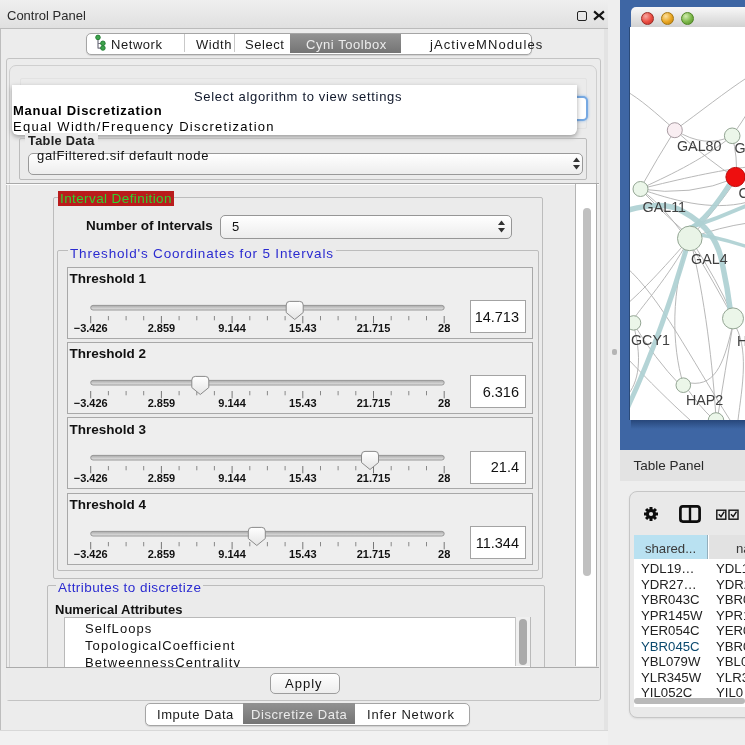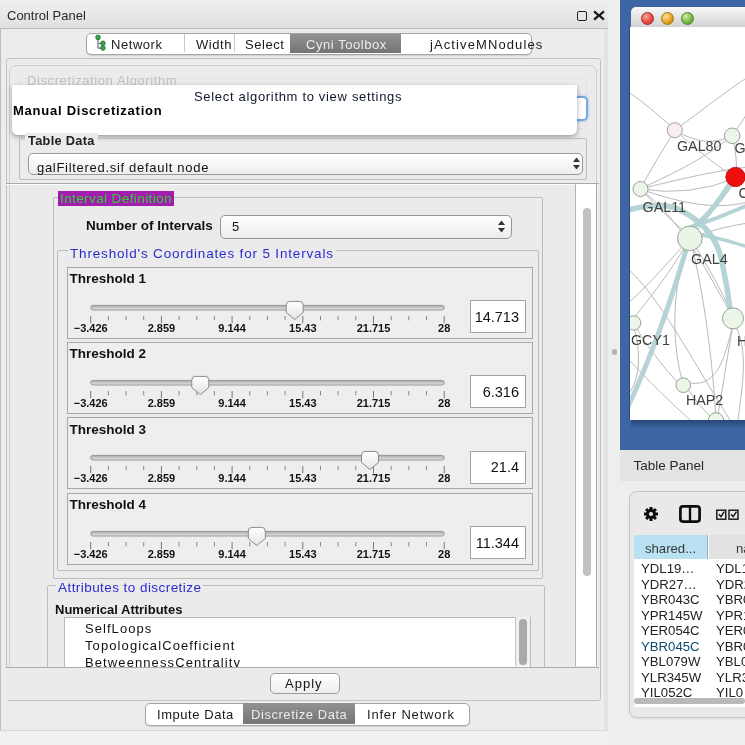--- a/index.html
+++ b/index.html
@@ -33,45 +33,45 @@
       <circle cx="7.9" cy="9.3" r="2.3" fill="#3ea34c" stroke="#1f7a30" stroke-width="0.9"></circle>
       <circle cx="7.9" cy="14" r="2.3" fill="#3ea34c" stroke="#1f7a30" stroke-width="0.9"></circle>
     </svg>
 <div class="t" style="left:111px;top:37px;font-size:13px;letter-spacing:0.55px;color:#1a1a1a;">Network</div>
 <div class="t" style="left:196px;top:37px;font-size:13px;letter-spacing:0.55px;color:#1a1a1a;">Width</div>
 <div class="t" style="left:245px;top:37px;font-size:13px;letter-spacing:0.55px;color:#1a1a1a;">Select</div>
 <div class="t" style="left:306px;top:37px;font-size:13px;letter-spacing:0.55px;color:#ececec;">Cyni Toolbox</div>
 <div class="t" style="left:430px;top:37px;font-size:13px;letter-spacing:1.1px;color:#1a1a1a;">jActiveMNodules</div>
 
 <div class="t" style="left:20px;top:78px;width:565px;height:49px;border:1px solid #e2e2e2;border-radius:2px;"></div>
-<div class="t" style="left:24px;top:72.5px;font-size:13px;letter-spacing:0.6px;color:#c2c2c2;padding:0 3px;">Discretization Algorithm</div>
 
 <div class="t" style="left:570px;top:96px;width:14px;height:21px;border:2px solid #77a9e2;border-radius:5px;background:#ffffff;box-shadow:0 0 3px #8ab6e8;"></div>
 
 <div class="t" style="left:11.5px;top:84.5px;width:565px;height:50.5px;background:#ffffff;border-radius:0 0 6px 6px;box-shadow:0 2px 5px rgba(0,0,0,0.35);"></div>
 <div class="t" style="left:194px;top:89px;font-size:13px;letter-spacing:0.68px;color:#0f172a;">Select algorithm to view settings</div>
 <div class="t b" style="left:13px;top:103px;font-size:13px;letter-spacing:0.75px;color:#000;">Manual Discretization</div>
+<div class="t" style="left:13px;top:118.5px;font-size:13px;letter-spacing:1.25px;color:#000;">Equal Width/Frequency Discretization</div>
 
 <div class="t" style="left:19px;top:138px;width:566px;height:40px;border:1px solid #bcbcbc;border-radius:2px;"></div>
 <div class="t b" style="left:25px;top:132.5px;font-size:12.8px;letter-spacing:0.3px;color:#222;background:#ebebeb;padding:0 3px;">Table Data</div>
 <div class="t" style="left:28px;top:152.5px;width:553px;height:20.5px;background:linear-gradient(#ffffff,#ededed);border:1px solid #999;border-radius:5px;"></div>
-<div class="t" style="left:37px;top:160px;font-size:13px;letter-spacing:0.7px;color:#111;">galFiltered.sif default node</div>
+<div class="t" style="left:37px;top:148px;font-size:13px;letter-spacing:0.7px;color:#111;">galFiltered.sif default node</div>
 <svg class="t" style="left:572px;top:156.5px;" width="9" height="13" viewBox="0 0 9 13">
       <path d="M4.5 0.5 L8 5 L1 5 Z" fill="#333"></path>
       <path d="M4.5 12.5 L8 8 L1 8 Z" fill="#333"></path>
     </svg>
 
 <div class="t" style="left:6px;top:183px;width:593px;height:1px;background:#a9a9a9;"></div>
 <div class="t" style="left:6px;top:184px;width:593px;height:1px;background:#fdfdfd;"></div>
 
 <div class="t" style="left:575.4px;top:184px;width:20px;height:482px;background:#ffffff;border-left:1px solid #b5b5b5;border-right:1px solid #ababab;"></div>
 <div class="t" style="left:582.8px;top:208px;width:8.4px;height:367.5px;background:#c0c0c0;border-radius:4.5px;"></div>
 
 <div class="t" style="left:53px;top:196.5px;width:488px;height:380px;border:1px solid #bcbcbc;border-radius:2px;"></div>
-<div class="t" style="left:58px;top:190.5px;font-size:13.5px;letter-spacing:0.4px;color:#2fd32f;background:#a21caf;padding:0 2px;">Interval Definition</div>
+<div class="t" style="left:58px;top:190.5px;font-size:13.5px;letter-spacing:0.4px;color:#2fd32f;background:#b91c1c;padding:0 2px;">Interval Definition</div>
 
 <div class="t b" style="left:86px;top:217.5px;font-size:13.5px;color:#111;">Number of Intervals</div>
 <div class="t" style="left:220px;top:215px;width:290px;height:22px;background:linear-gradient(#ffffff,#ececec);border:1px solid #969696;border-radius:5px;"></div>
 <div class="t" style="left:232px;top:219px;font-size:13px;color:#111;">5</div>
 <svg class="t" style="left:497px;top:219.5px;" width="9" height="13" viewBox="0 0 9 13">
       <path d="M4.5 0.5 L8 5 L1 5 Z" fill="#333"></path>
       <path d="M4.5 12.5 L8 8 L1 8 Z" fill="#333"></path>
     </svg>
 
 <div class="t" style="left:57px;top:250px;width:480px;height:319px;border:1px solid #bcbcbc;border-radius:2px;"></div>

